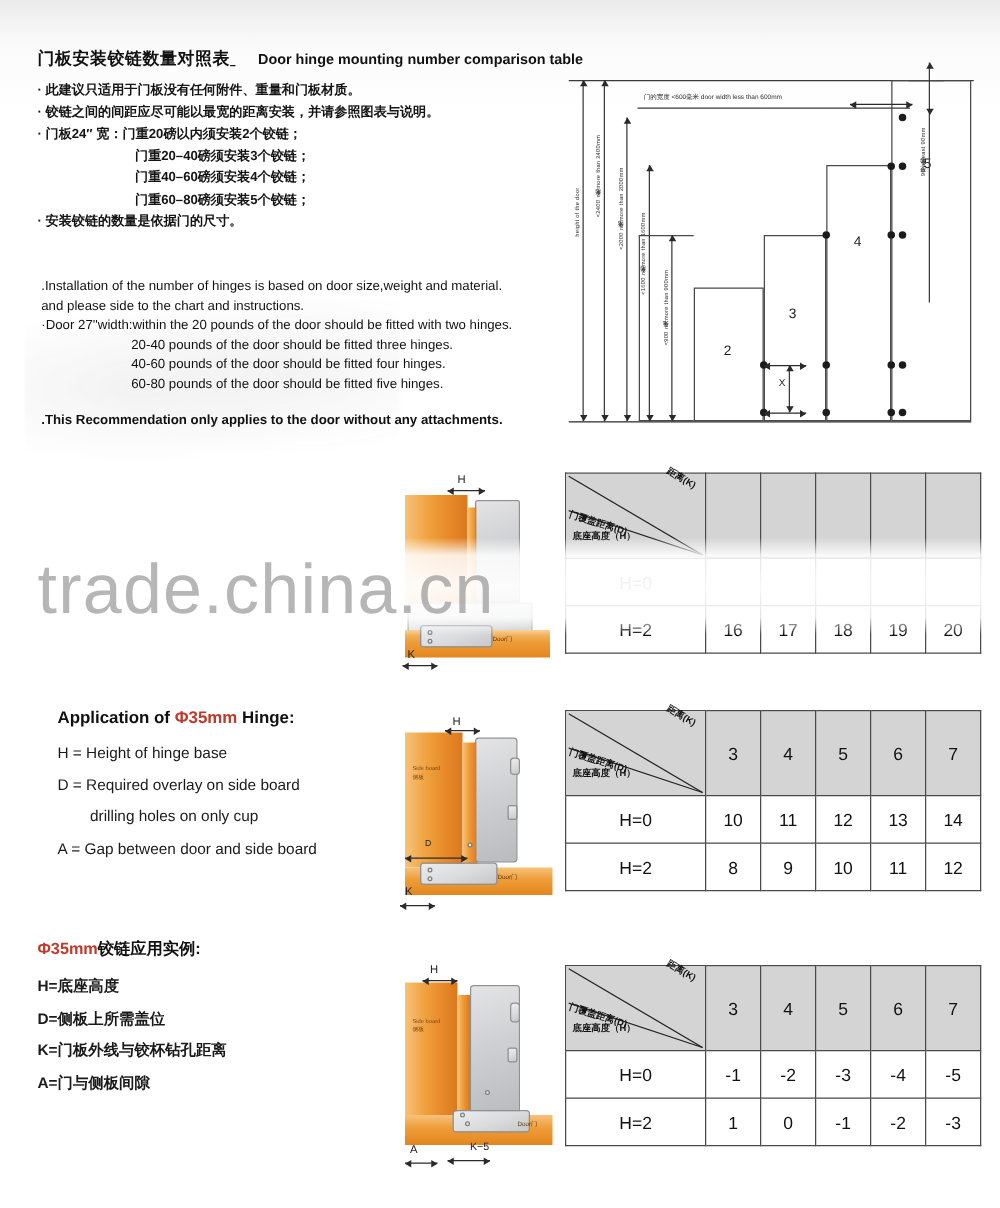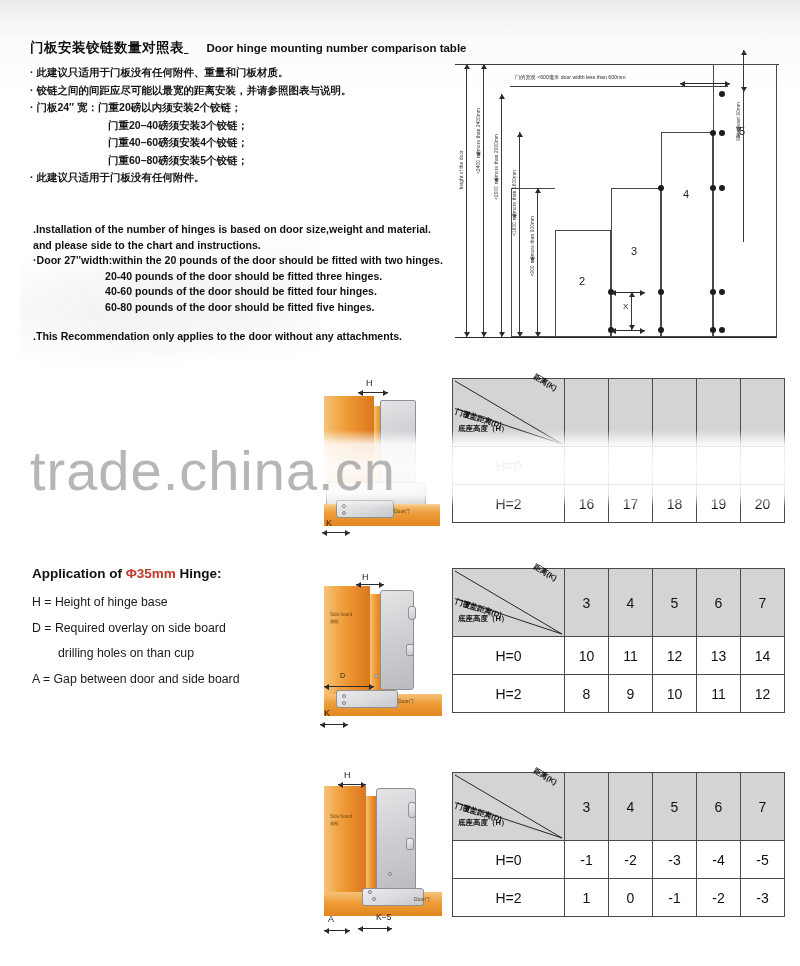--- a/index.html
+++ b/index.html
@@ -30,21 +30,21 @@
   
   .header { position:absolute; left:30px; top:38px; width:470px;text-decoration:underline; }
   .h-cn { font-size:13.5px; font-weight:bold; letter-spacing:.5px; display:inline-block; color:#111; }
   .h-en { font-size:11.5px; font-weight:bold; display:inline-block; margin-left:18px; color:#111; }
 
   .cnlist { position:absolute; left:30px; top:64px; width:440px; }
   .cnrow { font-size:10.5px; font-weight:bold; line-height:17.5px; color:#141414; white-space:nowrap; }
   .cnrow.indent { padding-left:78px; }
 
   .enblock { position:absolute; left:33px; top:222px; width:440px; }
-  .enrow { font-size:10.6px; font-weight:bold; line-height:15.6px; color:#111; white-space:nowrap; }
+  .enrow { font-size:10.6px; font-weight:normal; line-height:15.6px; color:#111; white-space:nowrap; }
   .enrow.ind { padding-left:72px; }
   .enlast { position:absolute; left:33px; top:330px; font-size:10.6px; font-weight:bold; color:#111; white-space:nowrap;}
 
   
   .diagram { position:absolute; left:455px; top:30px; width:330px; height:330px; }
   .dg-line { position:absolute; background:#3b3b3b; }
   .dg-h { height:1px; }
   .dg-v { width:1px; }
   .baseline { position:absolute; left:0; top:307px; width:322px; height:1.4px; background:#2a2a2a; }
 
@@ -140,21 +140,21 @@
     <span class="h-en">Door hinge mounting number comparison table</span>
   </div>
 
   <div class="cnlist">
     <div class="cnrow">· 此建议只适用于门板没有任何附件、重量和门板材质。</div>
     <div class="cnrow">· 铰链之间的间距应尽可能以最宽的距离安装，并请参照图表与说明。</div>
     <div class="cnrow">· 门板24″ 宽：门重20磅以内须安装2个铰链；</div>
     <div class="cnrow indent">门重20–40磅须安装3个铰链；</div>
     <div class="cnrow indent">门重40–60磅须安装4个铰链；</div>
     <div class="cnrow indent">门重60–80磅须安装5个铰链；</div>
-    <div class="cnrow">· 此建议只适用于门板没有任何附件。</div>
+    <div class="cnrow">· 安装铰链的数量是依据门的尺寸。</div>
   </div>
 
   <div class="enblock">
     <div class="enrow">.Installation of the number of hinges is based on door size,weight and material.</div>
     <div class="enrow">and please side to the chart and instructions.</div>
     <div class="enrow">·Door 27''width:within the 20 pounds of the door should be fitted with two hinges.</div>
     <div class="enrow ind">20-40 pounds of the door should be fitted three hinges.</div>
     <div class="enrow ind">40-60 pounds of the door should be fitted four hinges.</div>
     <div class="enrow ind">60-80 pounds of the door should be fitted five hinges.</div>
   </div>
@@ -271,30 +271,39 @@
     <div class="hlbl-sm" style="left:12px; top:49px;">侧板</div>
     <div class="hlbl" style="left:26px; top:-2px;">H</div>
     <div class="dimarw" style="left:20px; top:12px; width:28px;"></div>
     <div class="hlbl" style="left:58px; top:140px; font-size:8.5px;">K−5</div>
     <div class="dimarw" style="left:40px; top:156px; width:34px;"></div>
     <div class="hlbl" style="left:10px; top:142px;">A</div>
     <div class="dimarw" style="left:6px; top:158px; width:26px;"></div>
     <div class="hlbl-door" style="left:96px; top:124px;">Door门</div>
   </div>
 
-  <div class="sect" style="left:32px; top:566px; width:290px;">
+  <div class="sect" style="left:46px; top:566px; width:290px;">
     <div class="sect-title">
       <span>Application of </span><span class="red">Φ35mm</span><span> Hinge:</span>
     </div>
     <div class="sect-line">H = Height of hinge base</div>
     <div class="sect-line">D = Required overlay on side board</div>
-    <div class="sect-line ind">drilling holes on than cup</div>
+    <div class="sect-line ind">drilling holes on only cup</div>
     <div class="sect-line">A = Gap between door and side board</div>
   </div>
 
+  <div class="sect sect-cn" style="left:30px; top:750px; width:290px;">
+    <div class="sect-title">
+      <span class="red">Φ35mm</span><span>铰链应用实例:</span>
+    </div>
+    <div class="sect-line">H=底座高度</div>
+    <div class="sect-line">D=侧板上所需盖位</div>
+    <div class="sect-line">K=门板外线与铰杯钻孔距离</div>
+    <div class="sect-line">A=门与侧板间隙</div>
+  </div>
 
   <table class="ht" id="tbl0" style="left:452px; top:378px; width:332px;">
     <tbody>
         <tr>
       <td class="hdcell" rowspan="1" style="width:112px; height:68px;">
         <div class="hdwrap">
           <svg viewBox="0 0 112 68" preserveAspectRatio="none">
             <line x1="2" y1="2" x2="110" y2="66" stroke="#222" stroke-width="1"></line>
             <line x1="2" y1="30" x2="110" y2="66" stroke="#222" stroke-width="1"></line>
           </svg>

